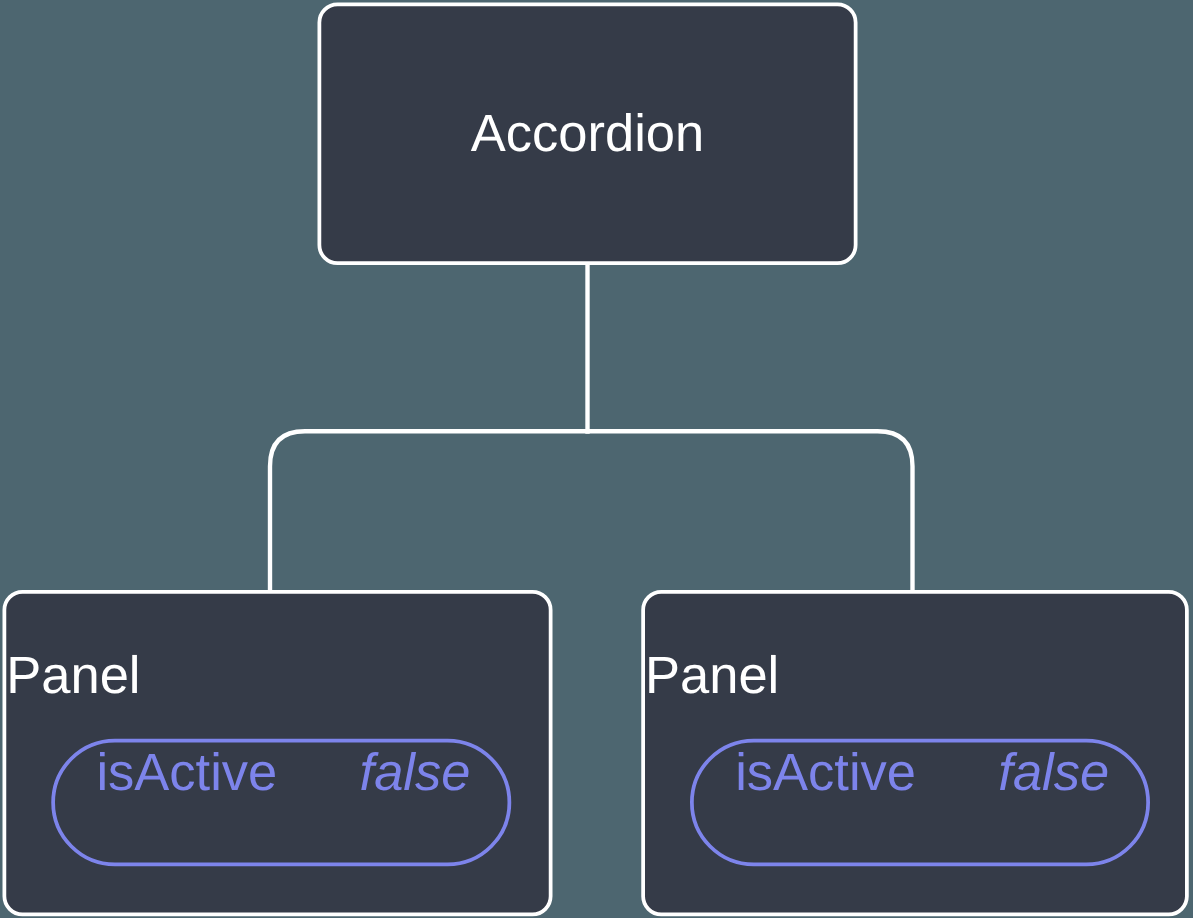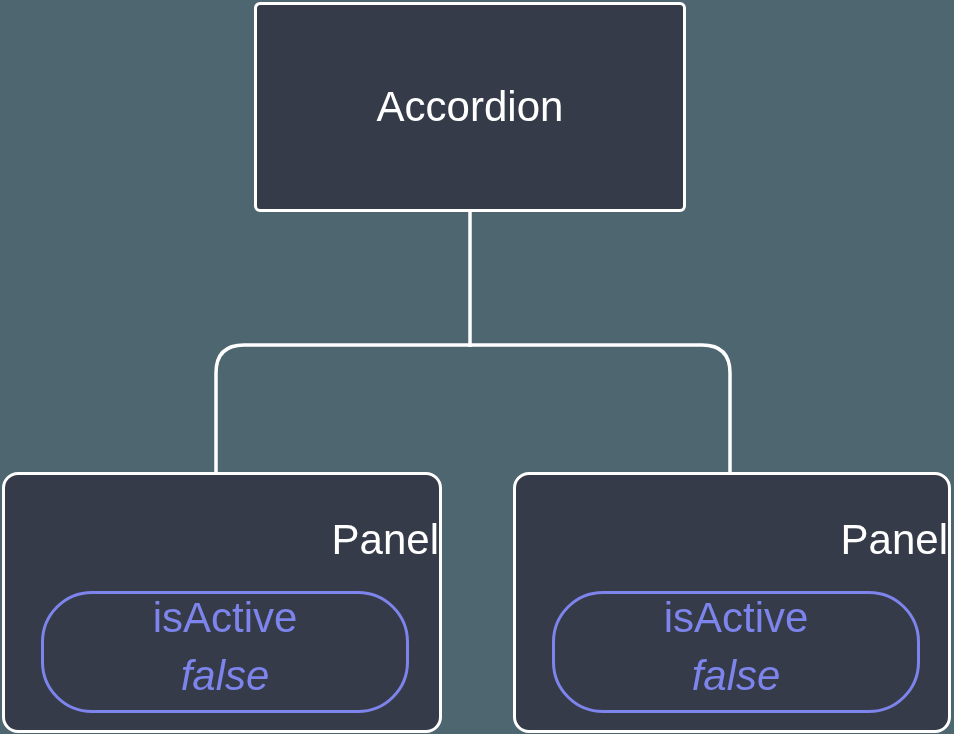--- a/index.html
+++ b/index.html
@@ -34,53 +34,51 @@
     fill: none;
   }
   .node {
     position: absolute;
     background: var(--node-fill);
     border: 3px solid var(--node-border);
   }
   .root-node {
     left: 254px; top: 2px;
     width: 432px; height: 210px;
-    border-radius: 6px;
+    border-radius: 16px;
     display: flex; align-items: center; justify-content: center;
   }
   .node-title {
     color: var(--node-text);
     font-size: 42px;
     font-weight: 500;
     line-height: 52px;
     white-space: nowrap;
   }
   .panel-node {
     top: 472px;
     height: 261px;
     border-radius: 16px;
   }
   .panel-left  { left: 2px;   width: 440px; }
   .panel-right { left: 513px; width: 438px; }
   .panel-title {
     position: absolute;
     top: 39px; left: 0; right: 0;
-    text-align: right;
-    padding-left: 28px;
+    text-align: left;
   }
   .state-pill {
     position: absolute;
     top: 116px; left: 36px;
-    width: 368px; height: 122px;
+    width: 368px; height: 102px;
     border: 3px solid var(--state-accent);
     border-radius: 51px;
     display: flex;
-    align-items: center;
+    align-items: flex-start;
     overflow: hidden;
-    flex-direction: column;
   }
   .state-cell {
     display: flex;
     align-items: center;
     justify-content: center;
     color: var(--state-accent);
     font-size: 42px;
     white-space: nowrap;
   }
   .state-key-cell   { width: 211px; }

